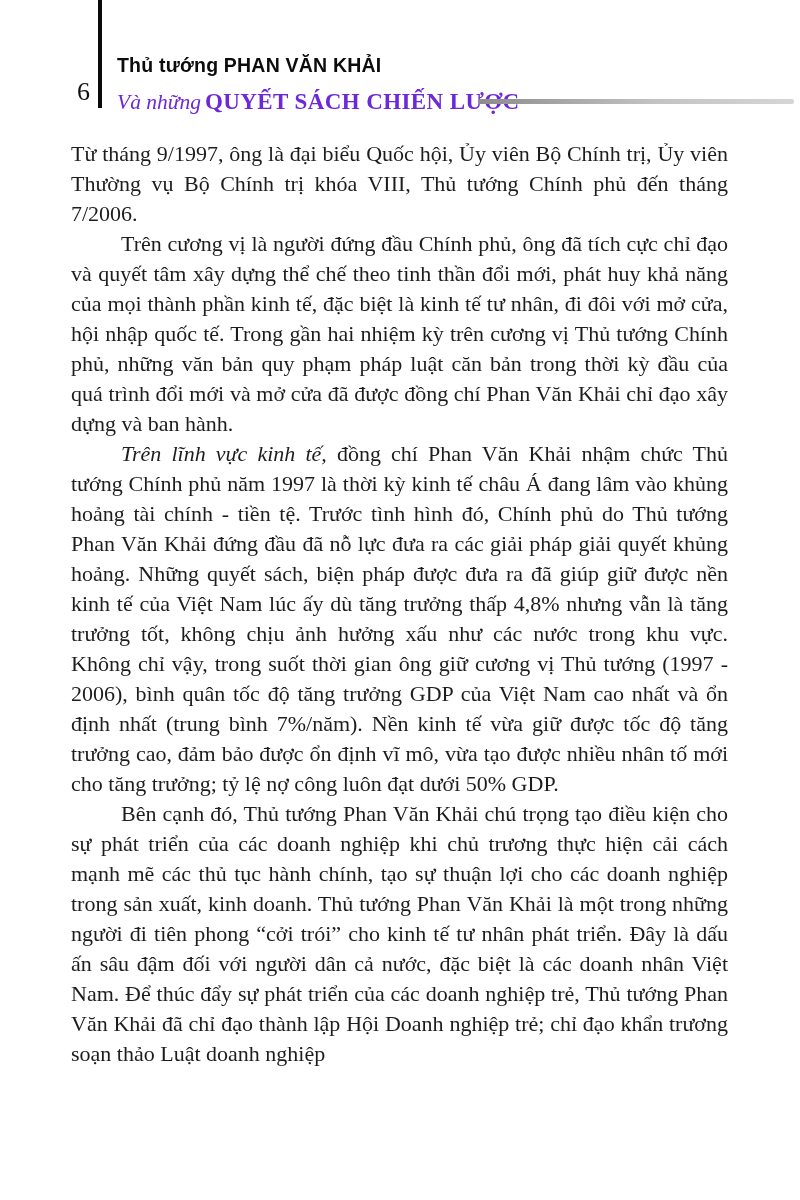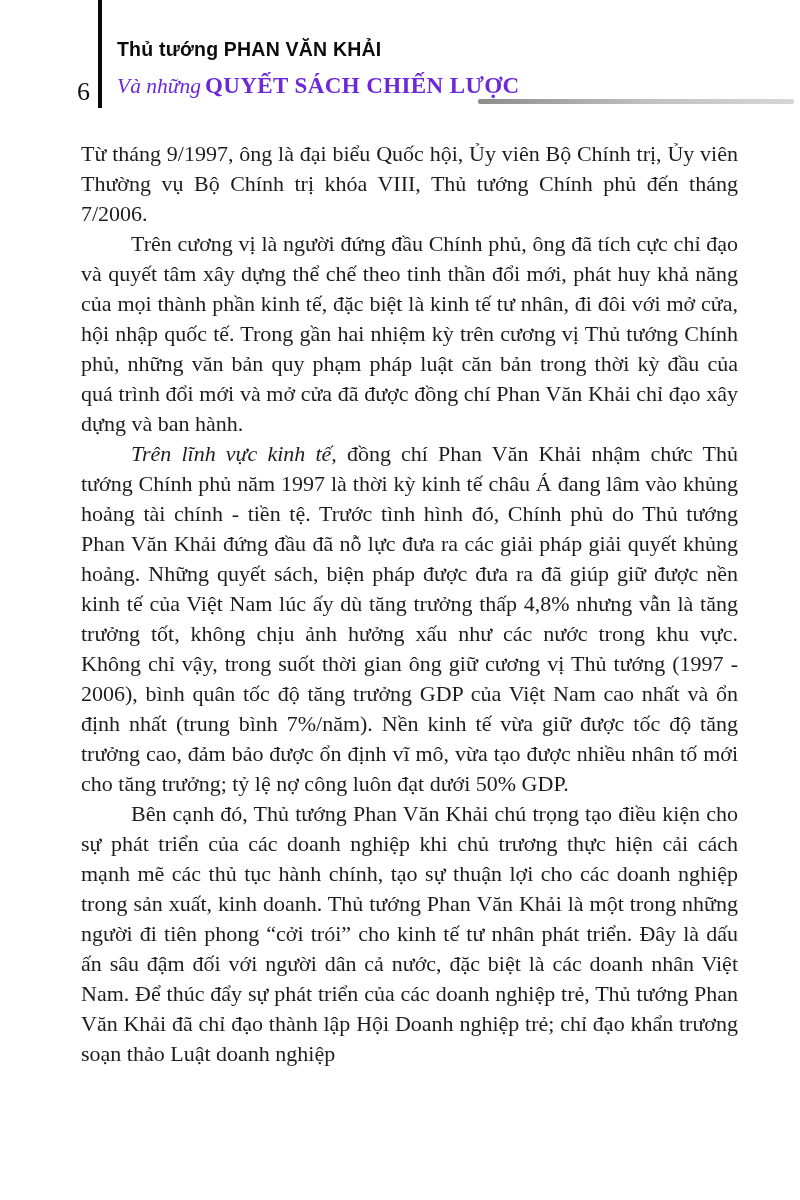--- a/index.html
+++ b/index.html
@@ -25,21 +25,21 @@
     color: #111111;
   }
   .v-rule {
     position: absolute;
     left: 98px; top: 0;
     width: 4px; height: 108px;
     background: #0a0a0a;
   }
   .header-text {
     position: absolute;
-    left: 117px; top: 37px;
+    left: 117px; top: 53px;
     white-space: nowrap;
   }
   .h-line1 {
     font-family: "Liberation Sans", "DejaVu Sans", sans-serif;
     font-weight: bold;
     font-size: 19.5px;
     line-height: 24px;
     letter-spacing: 0.2px;
     color: #0c0c0c;
   }
@@ -61,21 +61,21 @@
   .h-rule {
     position: absolute;
     left: 478px; top: 99px;
     width: 316px; height: 4.5px;
     background: linear-gradient(to right, #8c8c8c, #c2c2c2 55%, #d6d6d6);
     border-radius: 2px;
   }
   
   .body-text {
     position: absolute;
-    left: 81px; top: 139px;
+    left: 71px; top: 139px;
     width: 657px;
     font-size: 22px;
     line-height: 30px;
     text-align: justify;
     color: #1d1d1d;
   }
   .body-text p { margin: 0; padding: 0; }
   .body-text p.indent { text-indent: 50px; }
   .lead-it { font-style: italic; margin-top: 16px; }
 </style>

